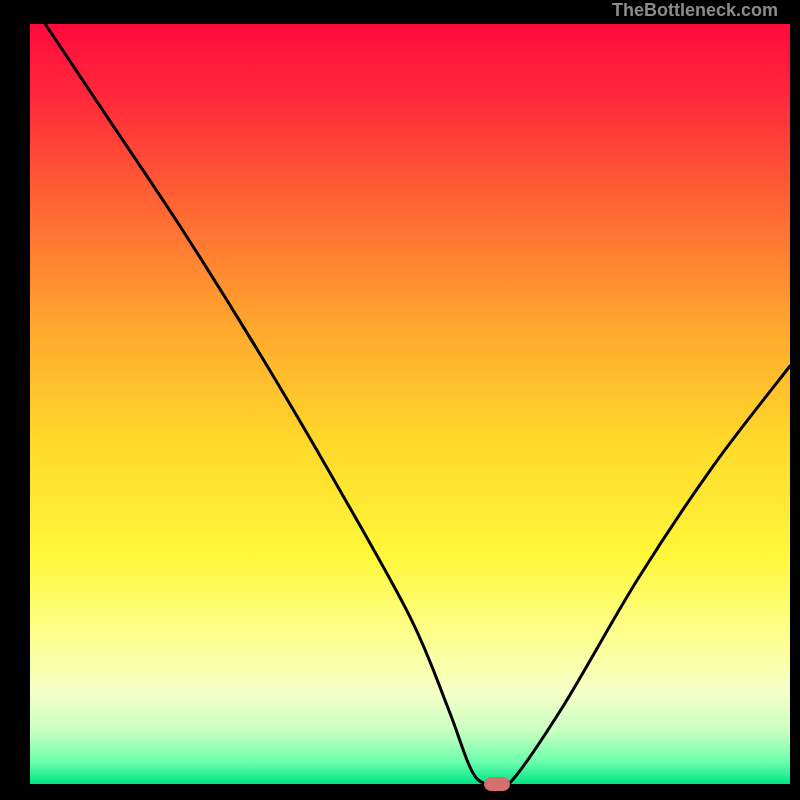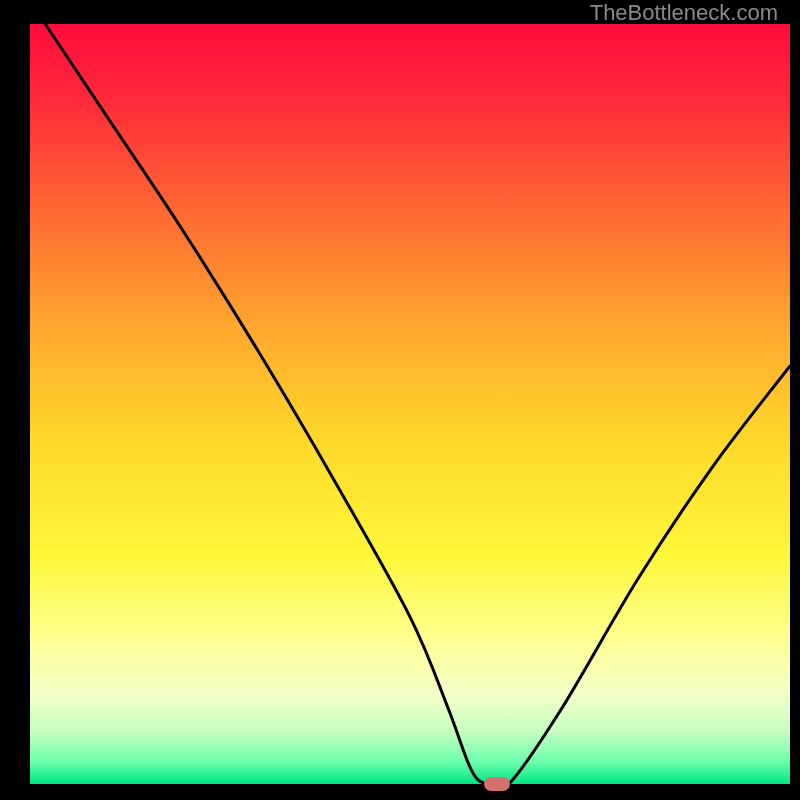--- a/index.html
+++ b/index.html
@@ -17,22 +17,22 @@
     top: 0;
     width: 780px;
     height: 790px;
     background: #000;
   }
   .watermark {
     position: absolute;
     right: 12px;
     top: 0px;
     color: #8a8a8a;
-    font-size: 22px;
-    font-weight: 400;
+    font-size: 18px;
+    font-weight: 700;
     z-index: 10;
   }
   .plot {
     position: absolute;
     left: 20px;
     top: 24px;
     width: 760px;
     height: 760px;
   }
   .marker {

